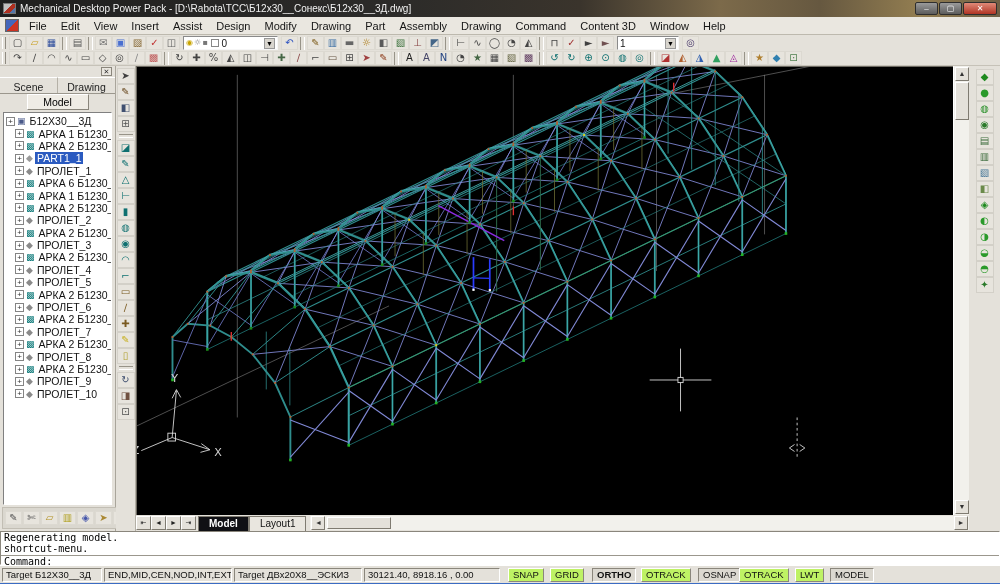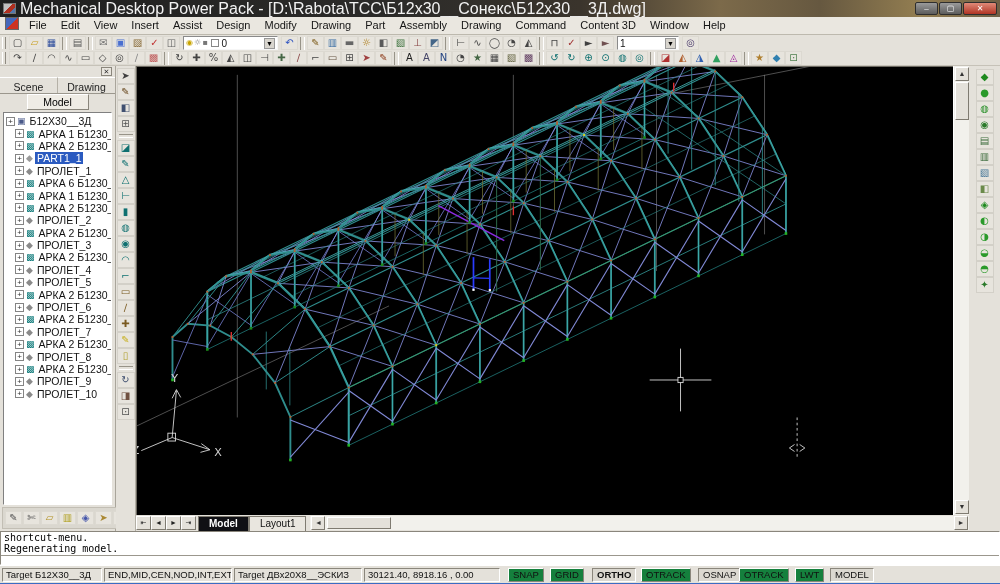--- a/index.html
+++ b/index.html
@@ -4,28 +4,28 @@
 <style>
   *{margin:0;padding:0;box-sizing:border-box}
   html,body{width:1000px;height:584px;overflow:hidden}
   body{font-family:"Liberation Sans",sans-serif;font-size:11px;background:#e4e1da}
   .window{position:relative;width:1000px;height:584px;background:#e4e1da;overflow:hidden}
 
   
   .titlebar{position:absolute;left:0;top:0;width:100%;height:17px;display:flex;align-items:center;gap:4px;padding:0 3px;
     background:linear-gradient(90deg,#1f1f1f 0%,#2c2b29 40%,#3a342c 58%,#7c6a4a 72%,#665840 82%,#937e51 92%,#6e5f45 100%);color:#f2f2f2}
   .app-ico{width:13px;height:11px;background:linear-gradient(135deg,#c0c0c0 0 45%,#b03020 45% 75%,#5577aa 75%);border:1px solid #777;flex:0 0 auto}
-  .title-text{font-size:16px;white-space:nowrap;overflow:hidden;flex:1}
+  .title-text{font-size:10px;white-space:nowrap;overflow:hidden;flex:1}
   .winbtns{display:flex;gap:1px;flex:0 0 auto}
   .wbtn{width:23px;height:13px;font-size:8px;line-height:11px;text-align:center;color:#fff;
     background:linear-gradient(#9a9a9a,#5c5c5c);border:1px solid #2e2e2e;border-radius:2px}
   .wbtn.close{width:34px;background:linear-gradient(#e08a78,#b03424)}
 
   
-  .menubar{position:absolute;top:17px;left:0;width:100%;height:18px;background:#eae7e0;border-bottom:1px solid #bdb9ae;display:flex;align-items:flex-start;padding-left:2px}
+  .menubar{position:absolute;top:17px;left:0;width:100%;height:18px;background:#eae7e0;border-bottom:1px solid #bdb9ae;display:flex;align-items:center;padding-left:2px}
   .doc-ico{width:14px;height:13px;margin:0 3px;background:linear-gradient(135deg,#4466bb 0 50%,#cc3322 50%);border:1px solid #666}
   .mitem{padding:2px 7px;color:#151515;cursor:default}
 
   
   .tb{position:absolute;left:0;width:100%;background:#e4e1da;display:flex;align-items:center}
   .tb1{top:35px;height:16px}
   .tb2{top:51px;height:15px;border-bottom:1px solid #c6c2b8}
   .iconrow{display:flex;align-items:center}
   .grip{width:4px;height:12px;border-left:1px solid #fff;border-right:1px solid #8f8b81;margin:0 3px 0 2px}
   .tbtn{width:17px;height:14px;display:flex;align-items:center;justify-content:center;border:1px solid #dcd9d1;background:#e7e4dd}
@@ -86,21 +86,21 @@
   
   .cmd{position:absolute;top:531px;left:0;width:1000px;height:34px;background:#fff;border:1px solid;border-color:#8a867c #fff #fff #8a867c;padding:1px 3px;font-family:"DejaVu Sans Mono",monospace;font-size:10px;color:#000}
   .cmdline{height:10.5px;line-height:10.5px;white-space:pre}
   .cmddiv{border-top:1px solid #9b978d;margin:1px -3px 1px}
 
   
   .statusbar{position:absolute;top:565px;left:0;width:1000px;height:18px;background:#e4e1da;border-top:1px solid #fff}
   .sfield{position:absolute;top:2px;height:14px;border:1px solid;border-color:#8a867c #fff #fff #8a867c;font-size:9.5px;line-height:12px;padding:0 3px;color:#111;white-space:nowrap;overflow:hidden}
   .stoggle{position:absolute;top:2px;height:14px;font-size:9.5px;line-height:12px;text-align:center;color:#111;border:1px solid;padding:0 4px}
   .stoggle.on{border-color:#8a867c #fff #fff #8a867c;background:#dbd8d0}
-  .stoggle.off{border-color:#fff #8a867c #8a867c #fff;background:#15803d}
+  .stoggle.off{border-color:#fff #8a867c #8a867c #fff;background:#bef264}
   .sliver{position:absolute;top:583px;left:0;width:1000px;height:1px;background:#3b6cc4}
 </style>
 </head>
 <body>
 
 <div class="window">
 
   <div class="titlebar">
     <span class="app-ico"></span>
     <span class="title-text">Mechanical Desktop Power Pack - [D:\Rabota\TCC\Б12x30__Сонекс\Б12x30__3Д.dwg]</span>
@@ -1067,23 +1067,24 @@
         <div class="sbtn">◄</div>
         <div class="hthumb"></div>
         <div class="hspacer"></div>
         <div class="sbtn">►</div>
       </div>
     </div>
 
   </div>
 
   <div class="cmd">
+    <div class="cmdline">Regenerating model.</div>
     <div class="cmdline">shortcut-menu.</div>
-    <div class="cmdline">Regenerating model.</div>
     <div class="cmddiv"></div>
+    <div class="cmdline">Command:</div>
   </div>
 
   <div id="statusbar" class="statusbar">
       <div class="sfield" style="left: 2px; width: 100px;">Target Б12X30__3Д</div>
       <div class="sfield" style="left: 104px; width: 128px;">END,MID,CEN,NOD,INT,EXT</div>
       <div class="sfield" style="left: 234px; width: 128px;">Target ДВх20Х8__ЭСКИЗ</div>
       <div class="sfield" style="left: 364px; width: 136px;">30121.40, 8918.16 , 0.00</div>
       <div class="stoggle off" style="left: 508px;">SNAP</div>
       <div class="stoggle off" style="left: 550px;">GRID</div>
       <div class="stoggle on" style="left: 592px; font-weight: bold;">ORTHO</div>

